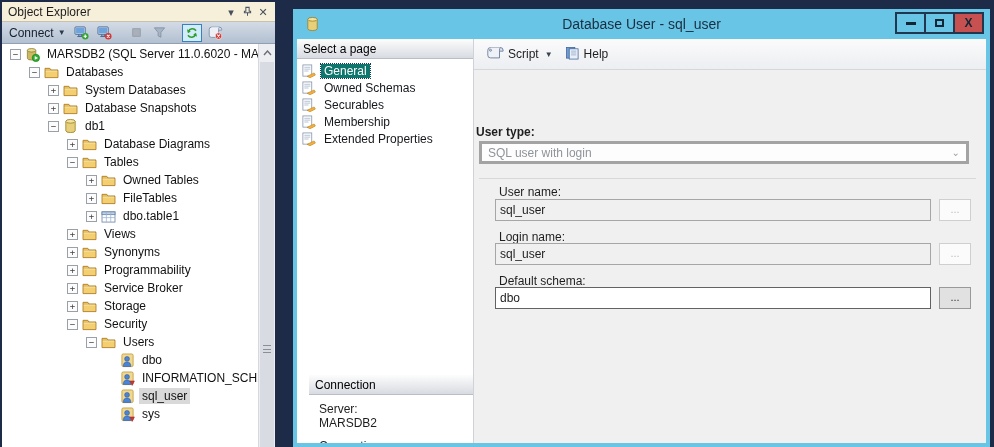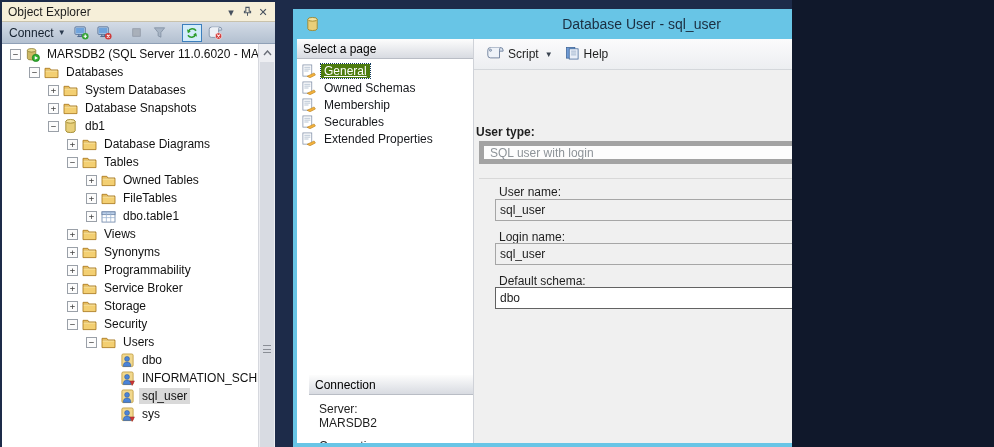--- a/index.html
+++ b/index.html
@@ -1,18 +1,18 @@
 <!DOCTYPE html>
 <html><head>
 <meta charset="utf-8">
 <style>
   * { margin:0; padding:0; box-sizing:border-box; }
   html,body { background:#10182b; }
   #app {
-    position:relative; width:792px; height:447px; overflow:hidden;
+    position:relative; width:994px; height:447px; overflow:hidden;
     background:#1d2b49; font-family:"Liberation Sans", sans-serif;
     -webkit-font-smoothing:antialiased;
   }
   
   #oe {
     position:absolute; left:2px; top:2px; width:273px; height:445px;
     background:#fff; display:flex; flex-direction:column;
   }
   #oe-titlebar {
     height:20px; background:#f6efd9; border-bottom:1px solid #c9c2ab;
@@ -70,39 +70,39 @@
   
   #dlg-left { position:relative; flex:0 0 177px; background:#fff; border-right:1px solid #cfd2d8; }
   .sect-header {
     height:20px; background:linear-gradient(#fdfdfd,#d8dbe1); border-bottom:1px solid #b9bdc5;
     font-size:12px; font-weight:normal; color:#000; display:flex; align-items:center; padding:0 6px;
   }
   #pages { padding:3px 2px 0 4px; }
   .page-item { height:17px; display:flex; align-items:center; font-size:12px; color:#16181c; white-space:nowrap; }
   .page-item .picon { flex:0 0 auto; width:17px; height:15px; margin-right:3px; display:flex; align-items:center; }
   .page-item .plabel { padding:0 3px; }
-  .page-item.selected .plabel { background:#4d7c0f; color:#fff; outline:1px dotted #123c60;text-decoration:underline; }
+  .page-item.selected .plabel { background:#0f766e; color:#fff; outline:1px dotted #123c60; }
   #conn-sect { position:absolute; left:0; right:0; top:336px; bottom:0; background:#fff;padding-left:12px; }
   #conn-info { padding:7px 0 0 10px; font-size:12px; color:#1e1e1e; line-height:14px; }
   #conn-info .grp { margin-bottom:9px; }
 
   
   #dlg-main { position:relative; flex:1 1 auto; display:flex; flex-direction:column;gap:40px; }
   #dlg-toolbar {
     flex:0 0 31px; display:flex; align-items:center; padding:0 8px;
     background:linear-gradient(#fbfbfc,#eceef1); border-bottom:1px solid #d4d7db;
   }
   .dtb-btn { display:flex; align-items:center; font-size:12px; color:#1e1e1e; padding:2px 4px; }
   .dtb-btn .lbl { margin-left:4px; }
   .dtb-caret { font-size:8px; color:#3a4450; margin:0 8px 0 2px; }
   #dlg-content { position:relative; flex:1 1 auto; }
   .flabel { position:absolute; font-size:12px; color:#1e1e1e; white-space:nowrap; }
   .combo {
     position:absolute; left:5px; top:31px; width:490px; height:23px;
-    background:#fdfdfd; border:5px solid #a3a3a3; display:flex; align-items:center;
+    background:#fdfdfd; border:3px solid #a3a3a3; display:flex; align-items:center;
     font-size:12px; color:#8e9499; padding:0 6px;
   }
   .combo .cval { flex:1 1 auto; }
   .combo .cchev { color:#9aa2aa; font-size:10px; }
   #sep1 { position:absolute; left:5px; top:68px; width:497px; height:0; border-top:1px solid #d8d8d8; }
   .tbox {
     position:absolute; left:21px; width:436px; height:22px; font-size:12px; padding:0 4px;
     font-family:"Liberation Sans",sans-serif; color:#1e1e1e;
   }
   .tbox.dis { background:#f0f0f0; border:1px solid #a6a6a6; }
@@ -481,31 +481,31 @@
               <span class="plabel">Owned Schemas</span>
             </div>
             <div class="page-item">
               <span class="picon">
                 <svg width="15" height="14" viewBox="0 0 16 15">
                   <rect x="2" y="1" width="9.5" height="12" fill="#fff" stroke="#7d8da5" stroke-width="0.8"></rect>
                   <path d="M3.5 3.5 H10 M3.5 5.5 H10 M3.5 7.5 H8" stroke="#9fb0c4" stroke-width="0.8"></path>
                   <path d="M6.5 13.2 L14 9.6 L15.4 11.8 L9.6 14.8 Z" fill="#f3b13c" stroke="#b87c14" stroke-width="0.6"></path>
                 </svg>
               </span>
-              <span class="plabel">Membership</span>
+              <span class="plabel">Securables</span>
             </div>
             <div class="page-item">
               <span class="picon">
                 <svg width="15" height="14" viewBox="0 0 16 15">
                   <rect x="2" y="1" width="9.5" height="12" fill="#fff" stroke="#7d8da5" stroke-width="0.8"></rect>
                   <path d="M3.5 3.5 H10 M3.5 5.5 H10 M3.5 7.5 H8" stroke="#9fb0c4" stroke-width="0.8"></path>
                   <path d="M6.5 13.2 L14 9.6 L15.4 11.8 L9.6 14.8 Z" fill="#f3b13c" stroke="#b87c14" stroke-width="0.6"></path>
                 </svg>
               </span>
-              <span class="plabel">Securables</span>
+              <span class="plabel">Membership</span>
             </div>
             <div class="page-item">
               <span class="picon">
                 <svg width="15" height="14" viewBox="0 0 16 15">
                   <rect x="2" y="1" width="9.5" height="12" fill="#fff" stroke="#7d8da5" stroke-width="0.8"></rect>
                   <path d="M3.5 3.5 H10 M3.5 5.5 H10 M3.5 7.5 H8" stroke="#9fb0c4" stroke-width="0.8"></path>
                   <path d="M6.5 13.2 L14 9.6 L15.4 11.8 L9.6 14.8 Z" fill="#f3b13c" stroke="#b87c14" stroke-width="0.6"></path>
                 </svg>
               </span>
               <span class="plabel">Extended Properties</span>

